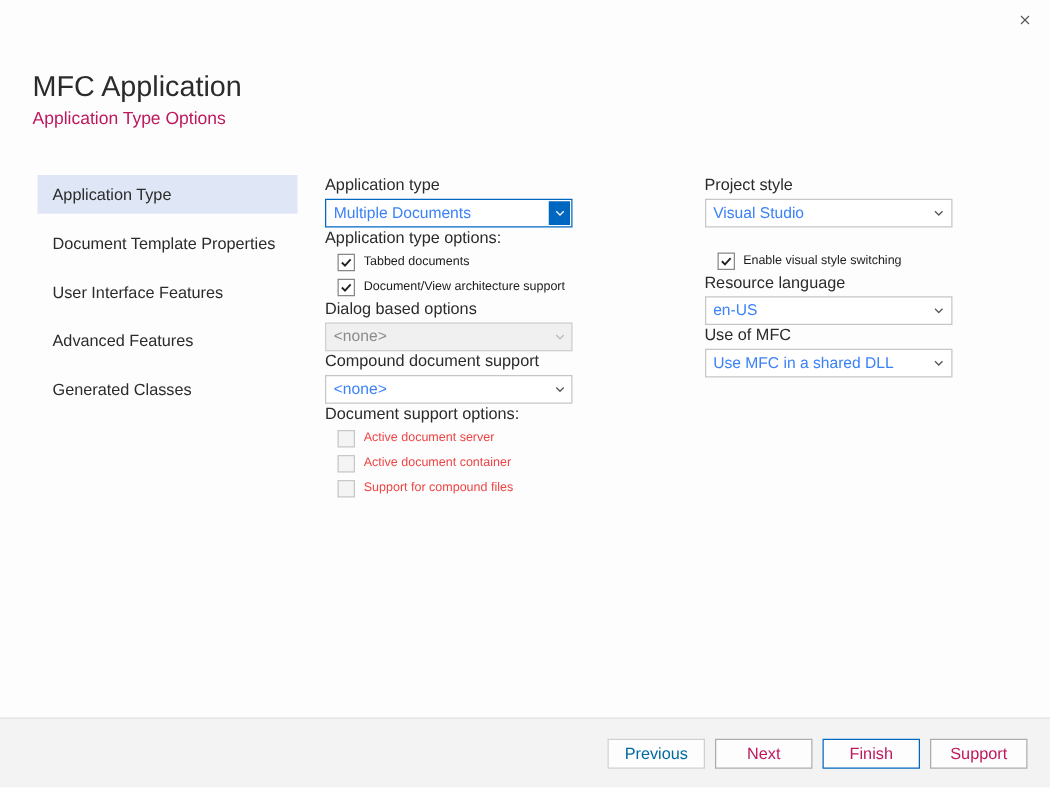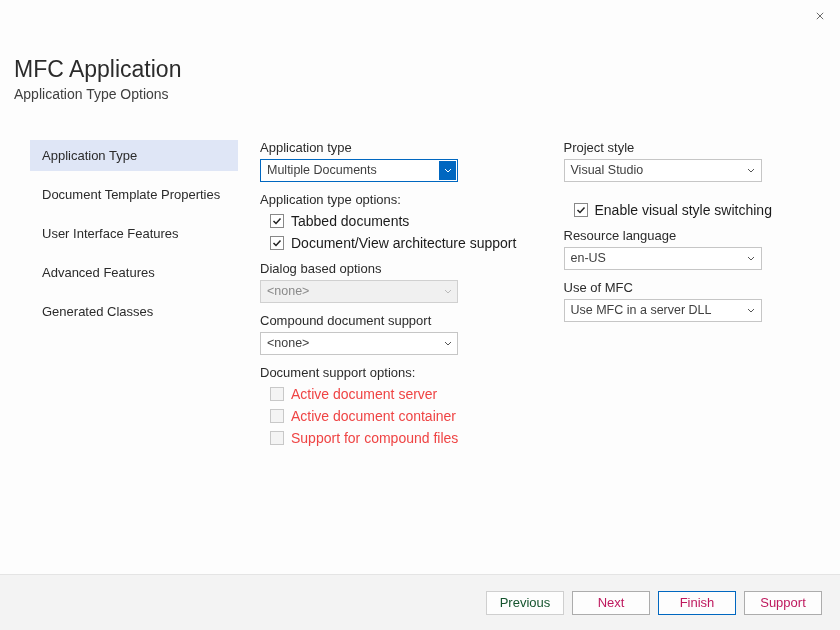--- a/index.html
+++ b/index.html
@@ -21,32 +21,32 @@
     position: absolute;
     top: 6px; right: 10px;
     width: 20px; height: 20px;
     font-size: 14px;
     color: #555;
     cursor: pointer;
     display:flex; align-items:center; justify-content:center;
     background:none; border:none;
   }
   .header {
-    padding: 56px 30px 12px 14px;
+    padding: 56px 30px 12px 26px;
   }
   .title {
     font-size: 23px;
     font-weight: 400;
     color: #2b2b2b;
     margin: 0;
     line-height: 1.2;
   }
   .subtitle {
     font-size: 14px;
-    color: #404040;
+    color: #be185d;
     margin-top: 2px;
   }
   .body {
     flex: 1;
     display: flex;
     padding: 26px 13px 10px 30px;
     gap: 22px;
   }
   .sidebar { width: 208px; }
   .side-item {
@@ -63,33 +63,32 @@
     flex: 1;
     display: flex;
     gap: 40px;
   }
   .col { flex: 1; min-width: 0; }
 
   .field-label {
     font-size: 13px;
     color: #2b2b2b;
     margin-bottom: 4px;
-    margin-top: 10px;
   }
   .field-label.first { margin-top: 0; }
   .select {
     position: relative;
     width: 198px;
     height: 23px;
     border: 1px solid #c6c6c6;
     background: #fff;
     display: flex; align-items: center;
     padding: 0 22px 0 6px;
     font-size: 12.5px;
-    color: #404040;
+    color: #3b82f6;
     cursor: pointer;
   }
   .select.focused {
     border-color: #0067c0;
   }
   .select.disabled {
     background: #f0f0f0;
     color: #8a8a8a;
     border-color: #d0d0d0;
     cursor: default;
@@ -101,21 +100,21 @@
     display:flex; align-items:center; justify-content:center;
   }
   .select.focused .arrow {
     background: #0067c0;
   }
   .select.focused .arrow svg path { stroke: #fff; }
   .checkbox-row {
     display: flex; align-items: center;
     gap: 7px;
     margin: 6px 0 2px 0;
-    font-size: 14px;
+    font-size: 10px;
   }
   .checkbox-row.indent { margin-left: 10px; }
   .checkbox {
     width: 14px; height: 14px;
     border: 1px solid #888;
     background: #fff;
     display:flex; align-items:center; justify-content:center;
     cursor:pointer;
     flex-shrink:0;
   }
@@ -138,21 +137,21 @@
     min-width: 78px;
     height: 24px;
     border: 1px solid #acacac;
     background: #fdfdfd;
     font-size: 13px;
     color: #be185d;
     cursor:pointer;
     padding: 0 10px;
   }
   .btn.disabled {
-    color: #14532d;
+    color: #0369a1;
     border-color: #cfcfcf;
     cursor: default;
   }
   .btn.primary {
     border-color: #0067c0;
   }
 </style>
 </head>
 <body>
 
@@ -268,21 +267,21 @@
           <span>en-US</span>
           <span class="arrow">
             <svg width="8" height="5" viewBox="0 0 8 5">
                 <path d="M1 1 L4 4 L7 1" fill="none" stroke="#555" stroke-width="1"></path>
               </svg>
           </span>
         </div>
 
         <div class="field-label">Use of MFC</div>
         <div class="select">
-          <span>Use MFC in a server DLL</span>
+          <span>Use MFC in a shared DLL</span>
           <span class="arrow">
             <svg width="8" height="5" viewBox="0 0 8 5">
                 <path d="M1 1 L4 4 L7 1" fill="none" stroke="#555" stroke-width="1"></path>
               </svg>
           </span>
         </div>
       </div>
     </div>
   </div>
 

